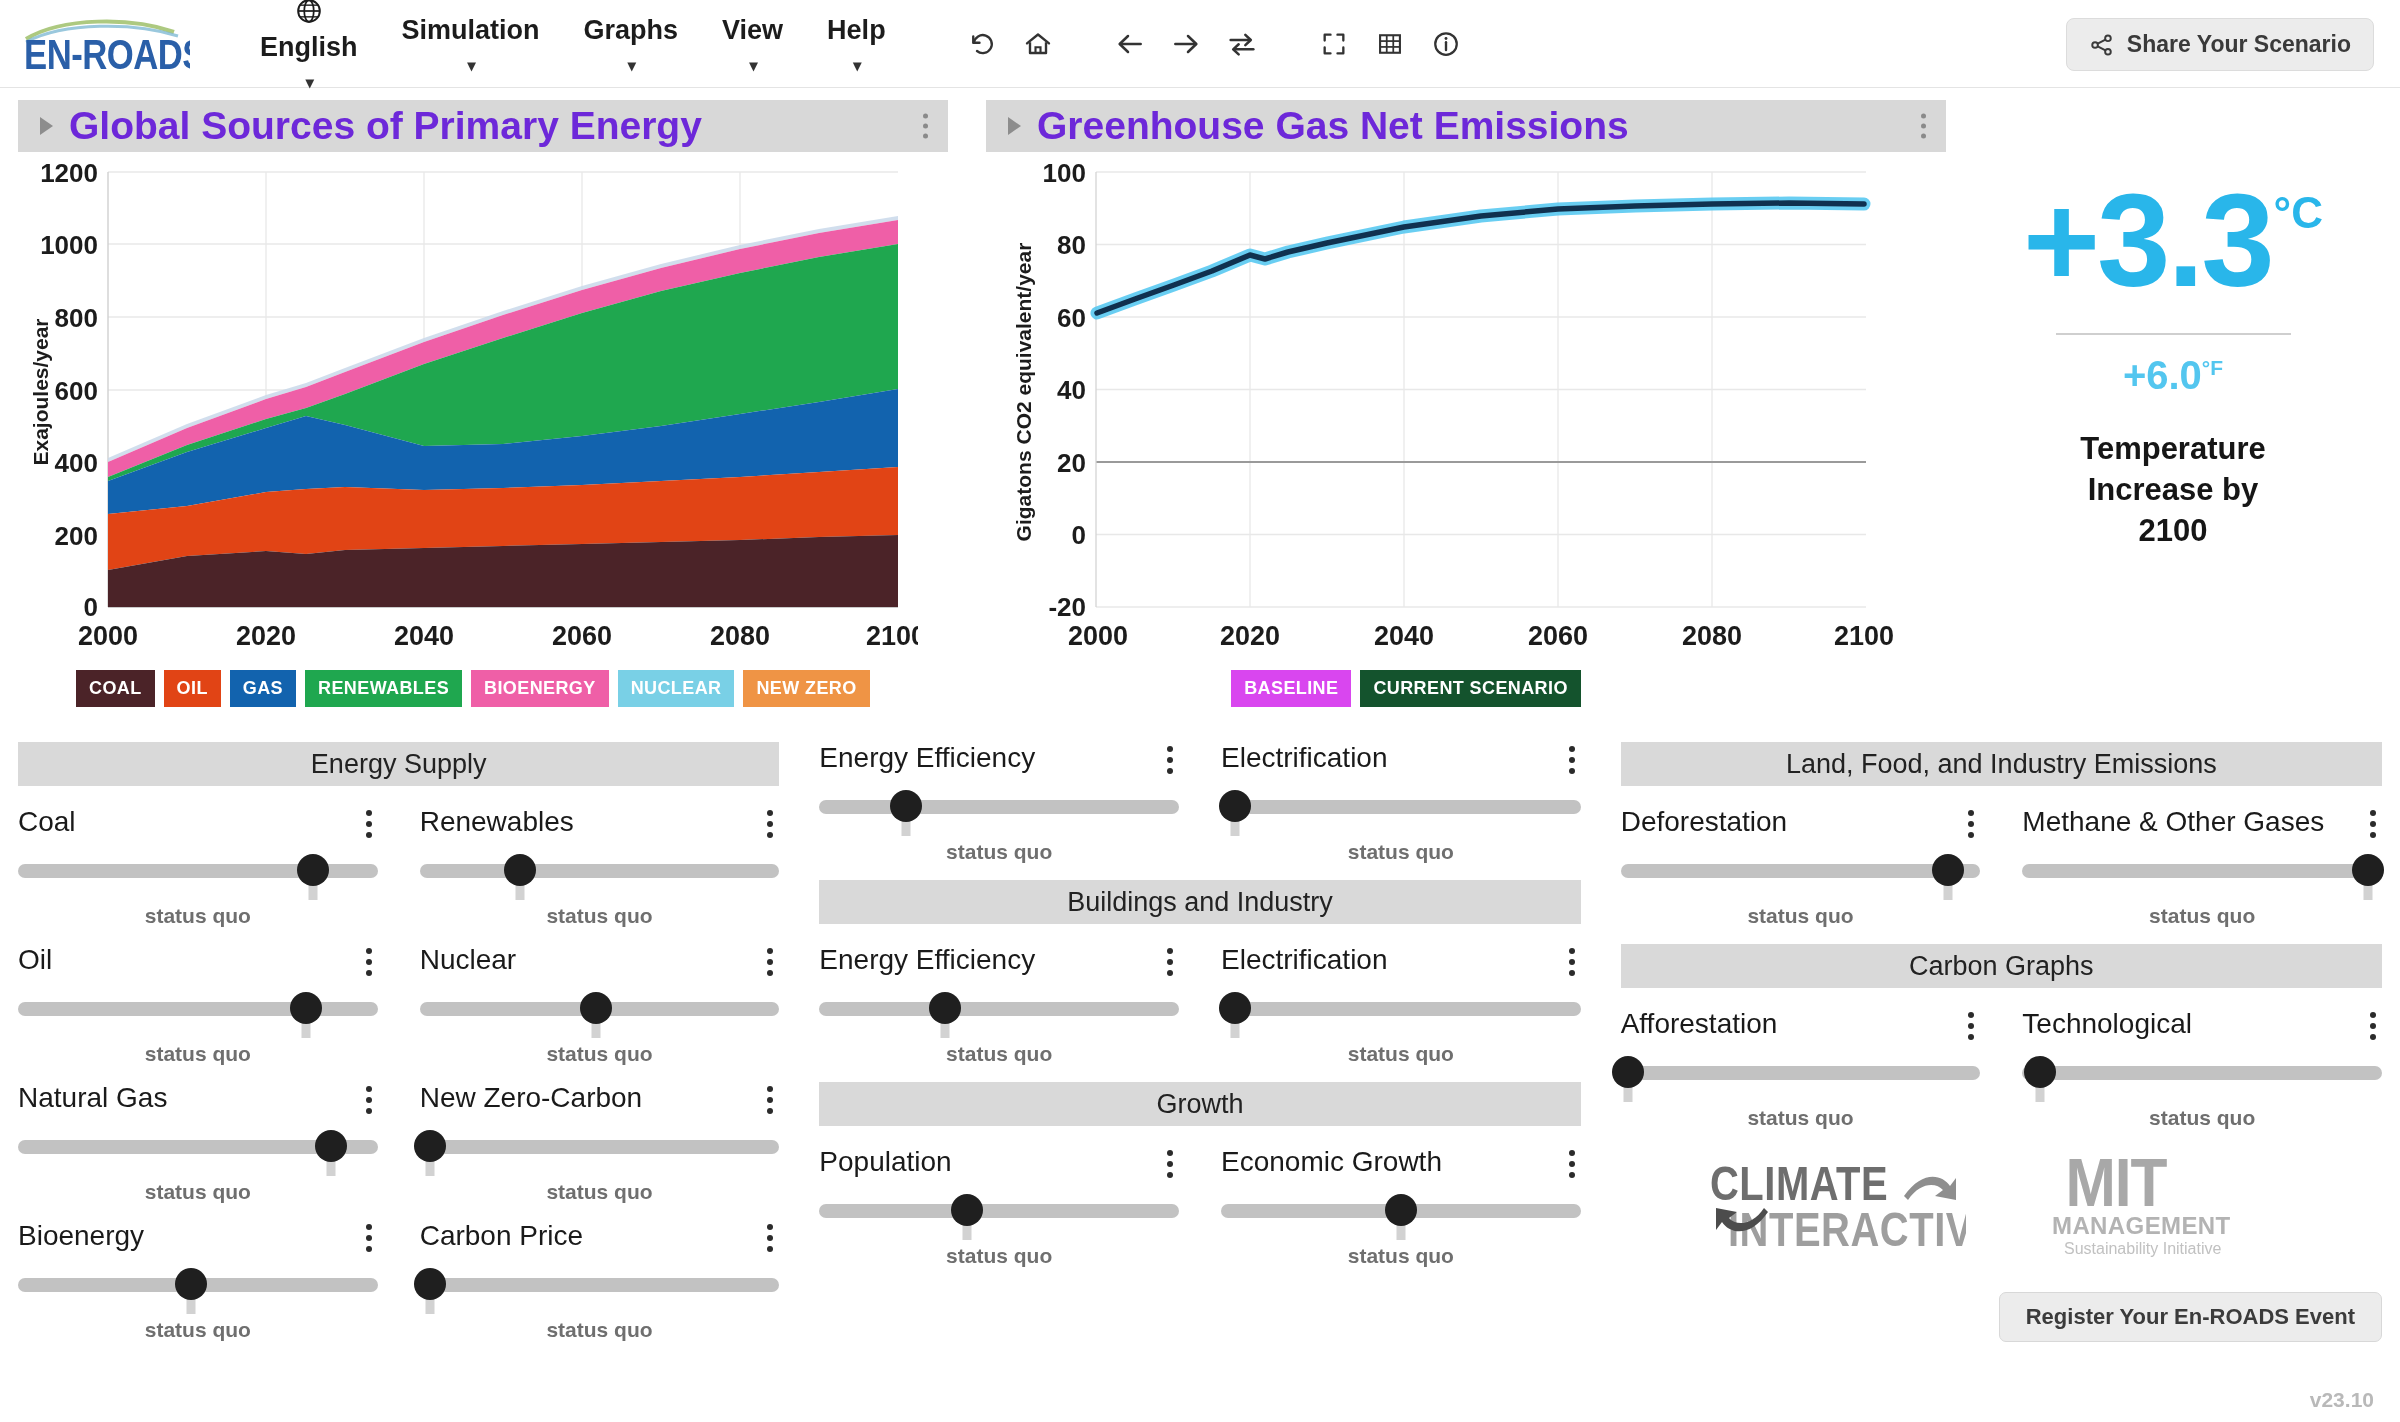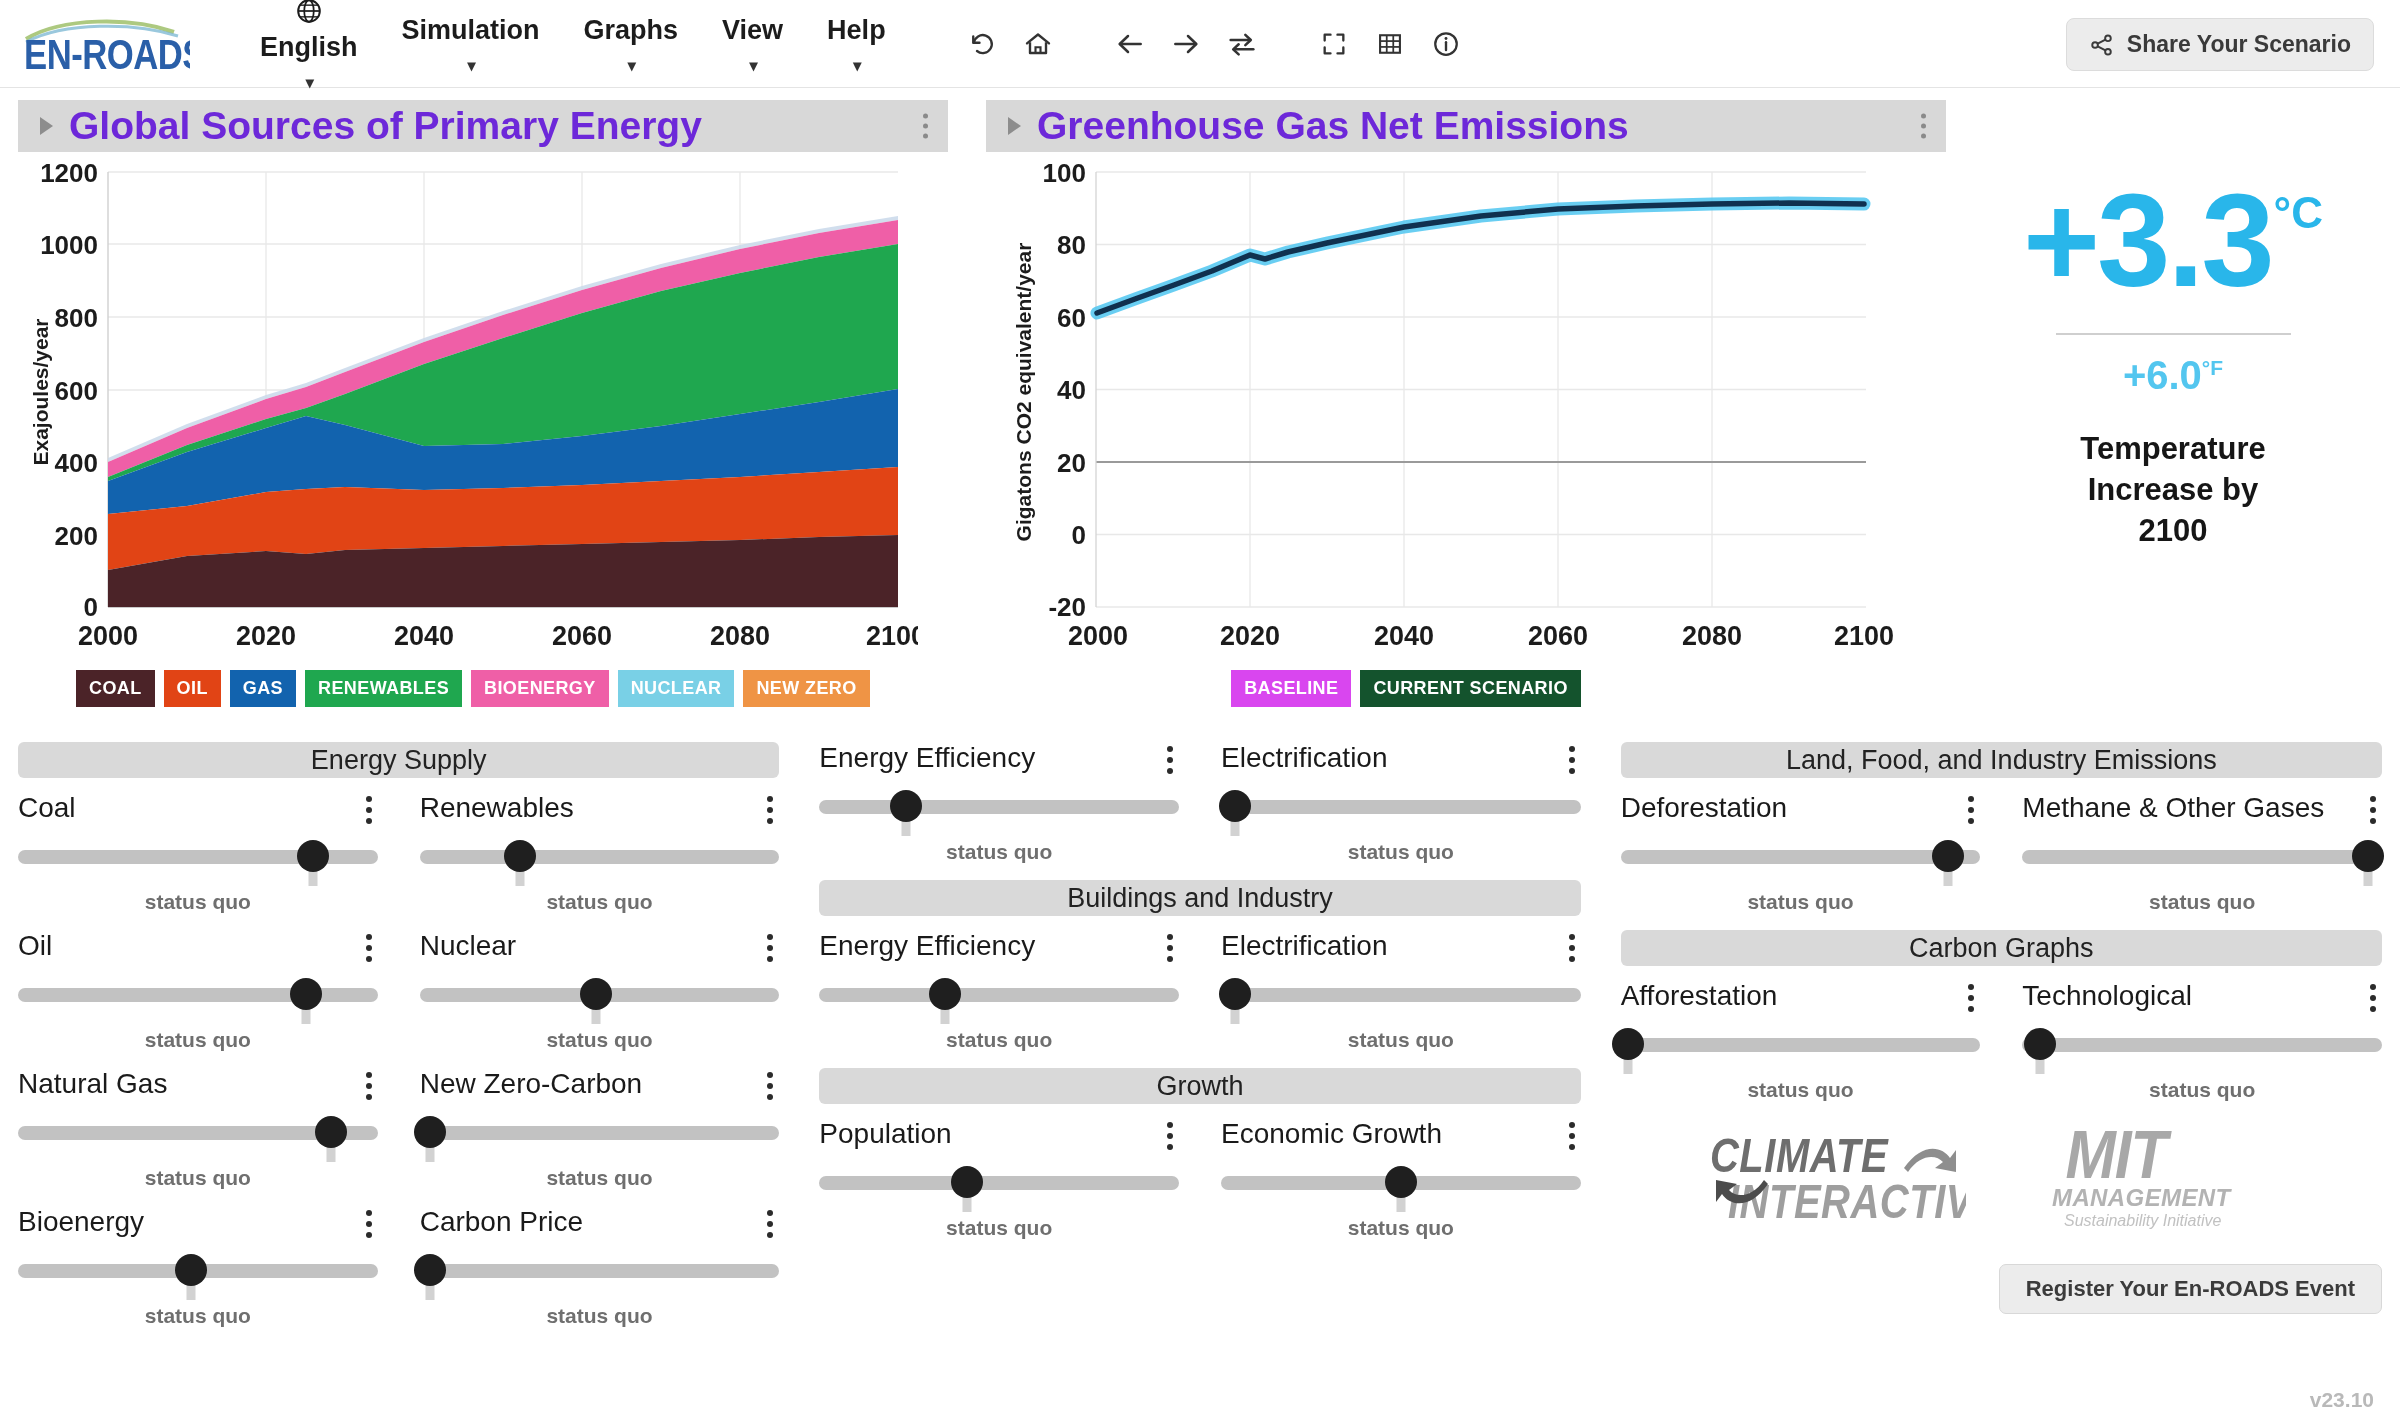--- a/index.html
+++ b/index.html
@@ -76,41 +76,41 @@
   .temp-f sup { font-size: 21px; }
   .temp-caption {
     margin-top: 30px; text-align: center; font-size: 31px; font-weight: bold;
     color: #161616; line-height: 1.33;
   }
 
   
   .panels { display: flex; padding: 0 18px; gap: 40px; margin-top: 14px; }
   .panel-col { flex: 1 1 0; min-width: 0; }
   .group-head {
-    background: #d9d9d9; height: 36px; display: flex; align-items: center; justify-content: center;
-    font-size: 27px; color: #222; margin-bottom: 14px; border-radius: 6px;
+    background: #d9d9d9; height: 44px; display: flex; align-items: center; justify-content: center;
+    font-size: 27px; color: #222; margin-bottom: 20px;
   }
   .slider-grid { display: flex; gap: 42px; }
   .slider-cell { flex: 1 1 0; min-width: 0; }
   .slider-label-row { display: flex; align-items: flex-start; justify-content: space-between; height: 42px; }
   .slider-label { font-size: 28px; color: #1a1a1a; white-space: nowrap; }
   .kebab-s { display: flex; flex-direction: column; gap: 5px; cursor: pointer; padding: 4px 6px 0 6px; }
   .kebab-s i { width: 6px; height: 6px; border-radius: 50%; background: #2b2b2b; display: block; }
   .track-wrap { position: relative; height: 42px; margin-top: 6px; }
   .track { position: absolute; left: 0; right: 0; top: 10px; height: 14px; background: #c2c2c2; border-radius: 7px; }
   .handle {
     position: absolute; top: 0px; width: 32px; height: 32px; border-radius: 50%;
     background: #1f1f1f; transform: translateX(-50%); cursor: pointer;
   }
   .tick { position: absolute; top: 28px; width: 9px; height: 18px; background: #d2d2d2; transform: translateX(-50%); }
   .status-quo { text-align: center; font-size: 21px; font-weight: bold; color: #6f6f6f; margin-top: 8px; }
   .slider-row { margin-bottom: 16px; }
 
   
-  .branding { display: flex; justify-content: center; gap: 80px; margin-top: 26px; align-items: flex-start; font-style: italic; }
+  .branding { display: flex; justify-content: center; gap: 80px; margin-top: 26px; align-items: flex-start; }
   .reg-btn-wrap { display: flex; justify-content: flex-end; margin-top: 22px; }
   .reg-btn {
     background: #ececec; border: 1px solid #d8d8d8; border-radius: 7px;
     padding: 11px 26px; font-size: 22px; font-weight: bold; color: #3b3b3b; cursor: pointer;
   }
   .version { position: absolute; right: 26px; bottom: 10px; font-size: 21px; font-weight: bold; color: #b9b9b9; }
   .ci-logo-text { font-family: "Liberation Sans", sans-serif; }
 </style>
 </head>
 <body>

